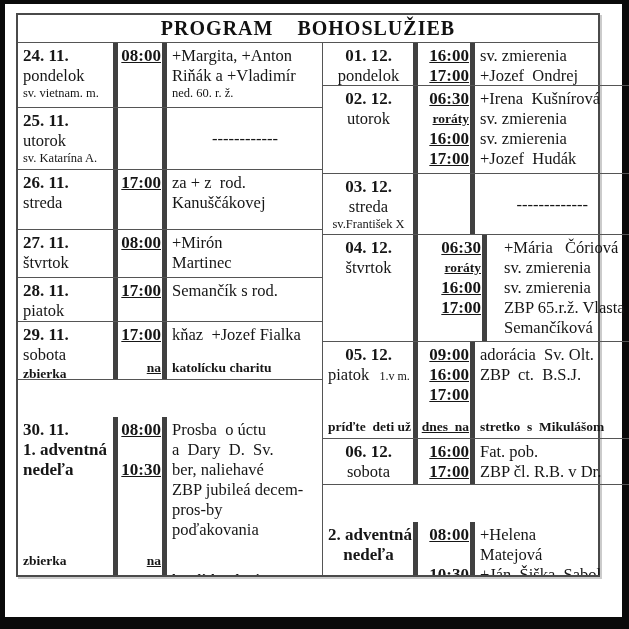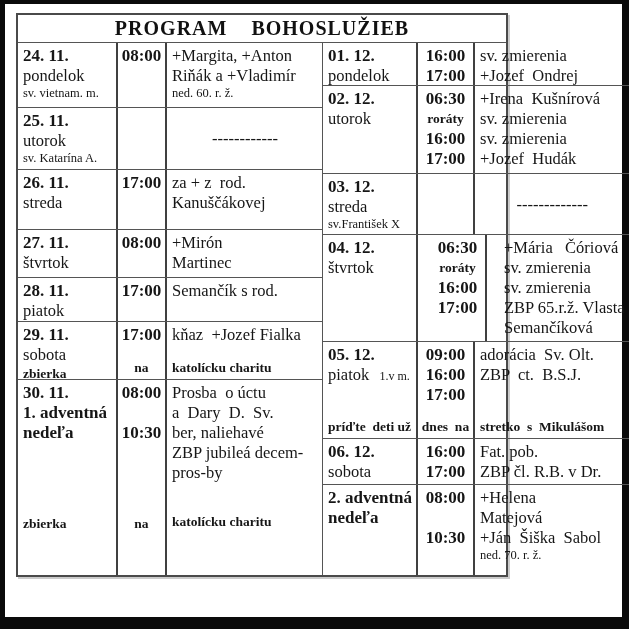--- a/index.html
+++ b/index.html
@@ -10,21 +10,21 @@
     position:relative;
     overflow:hidden;
   }
   .page {
     position:absolute; left:5px; top:4px;
     width:617px; height:613px;
     background:#ffffff;
   }
   .ptable {
     position:absolute; left:11px; top:9px;
-    width:492px; height:564px;
+    width:584px; height:564px;
     border:2px solid #4a4a4a;
     box-shadow:2px 2px 0 rgba(160,160,160,.55);
     box-sizing:border-box;
     display:flex; flex-direction:column;
     background:#fff;
   }
   .title-row {
     height:27px; flex:0 0 27px;
     border-bottom:1px solid #555;
     display:flex; align-items:center; justify-content:center;
@@ -33,48 +33,48 @@
   }
   .tbody { flex:1; display:flex; min-height:0; }
   .half { display:flex; flex-direction:column; min-height:0; }
   .half-left  { width:304px; flex:0 0 304px; }
   .half-right { flex:1; }
   .prow {
     display:flex; box-sizing:border-box;
     border-bottom:1px solid #555;
     overflow:hidden;
   }
-  .prow:last-child { border-bottom:none; flex:1; }
+  .prow:last-child { border-bottom:none; flex:1;margin-top:37px; }
   .half-left  > .prow:nth-child(1){ height:65px; flex:0 0 65px; }
   .half-left  > .prow:nth-child(2){ height:62px; flex:0 0 62px; }
   .half-left  > .prow:nth-child(3){ height:60px; flex:0 0 60px; }
   .half-left  > .prow:nth-child(4){ height:48px; flex:0 0 48px; }
   .half-left  > .prow:nth-child(5){ height:44px; flex:0 0 44px; }
   .half-left  > .prow:nth-child(6){ height:58px; flex:0 0 58px; }
   .half-right > .prow:nth-child(1){ height:43px; flex:0 0 43px; }
   .half-right > .prow:nth-child(2){ height:88px; flex:0 0 88px; }
   .half-right > .prow:nth-child(3){ height:61px; flex:0 0 61px; }
   .half-right > .prow:nth-child(4){ height:107px; flex:0 0 107px;gap:12px; }
   .half-right > .prow:nth-child(5){ height:97px; flex:0 0 97px; }
   .half-right > .prow:nth-child(6){ height:46px; flex:0 0 46px; }
   .cell {
     display:flex; flex-direction:column;
     box-sizing:border-box;
     padding:3px 4px 2px 5px;
     overflow:hidden;
   }
-  .date-cell, .time-cell { border-right:2px solid #404040; }
+  .date-cell, .time-cell { border-right:5px solid #404040; }
   .half-left  .date-cell { width:100px; flex:0 0 100px; }
   .half-left  .time-cell { width:49px;  flex:0 0 49px; }
-  .half-right .date-cell { width:95px;  flex:0 0 95px; }
+  .half-right .date-cell { width:95px;  flex:0 0 95px;text-align:center; }
   .half-right .time-cell { width:57px;  flex:0 0 57px; }
   .half-left { border-right:1px solid #555; }
   .text-cell { flex:1; }
   .time-cell { padding-left:1px; padding-right:1px; }
-  .time-cell .ln { text-align:center; }
+  .time-cell .ln { text-align:right;text-decoration:underline; }
   
   .half-left  > .prow:nth-child(2) .text-cell,
   .half-right > .prow:nth-child(3) .text-cell { justify-content:center; }
   .ln {
     font-size:16.5px; line-height:20px;
     color:#161616; white-space:pre;
   }
   .ln.d  { font-weight:bold; font-size:17px; }
   .ln.sm { font-size:12.5px; line-height:15px; }
   .ln.bs { font-weight:bold; font-size:13.5px; line-height:18px; }
@@ -184,20 +184,21 @@
               <div class="ln d">08:00</div>
               <div class="ln d" style="margin-top: 20px;">10:30</div>
               <div class="ln bs" style="margin-top: 72px;">na</div>
             </div>
             <div class="cell text-cell">
               <div class="ln ">Prosba  o úctu</div>
               <div class="ln ">a  Dary  D.  Sv.</div>
               <div class="ln ">ber, naliehavé</div>
               <div class="ln ">ZBP jubileá decem-</div>
               <div class="ln ">pros-by</div>
+              <div class="ln ">poďakovania</div>
               <div class="ln bs" style="margin-top: 30px;">katolícku charitu</div>
             </div>
           </div>
         </div>
       <div class="half half-right" id="half-right">
           <div class="prow">
             <div class="cell date-cell">
               <div class="ln d">01. 12.</div>
               <div class="ln ">pondelok</div>
             </div>

